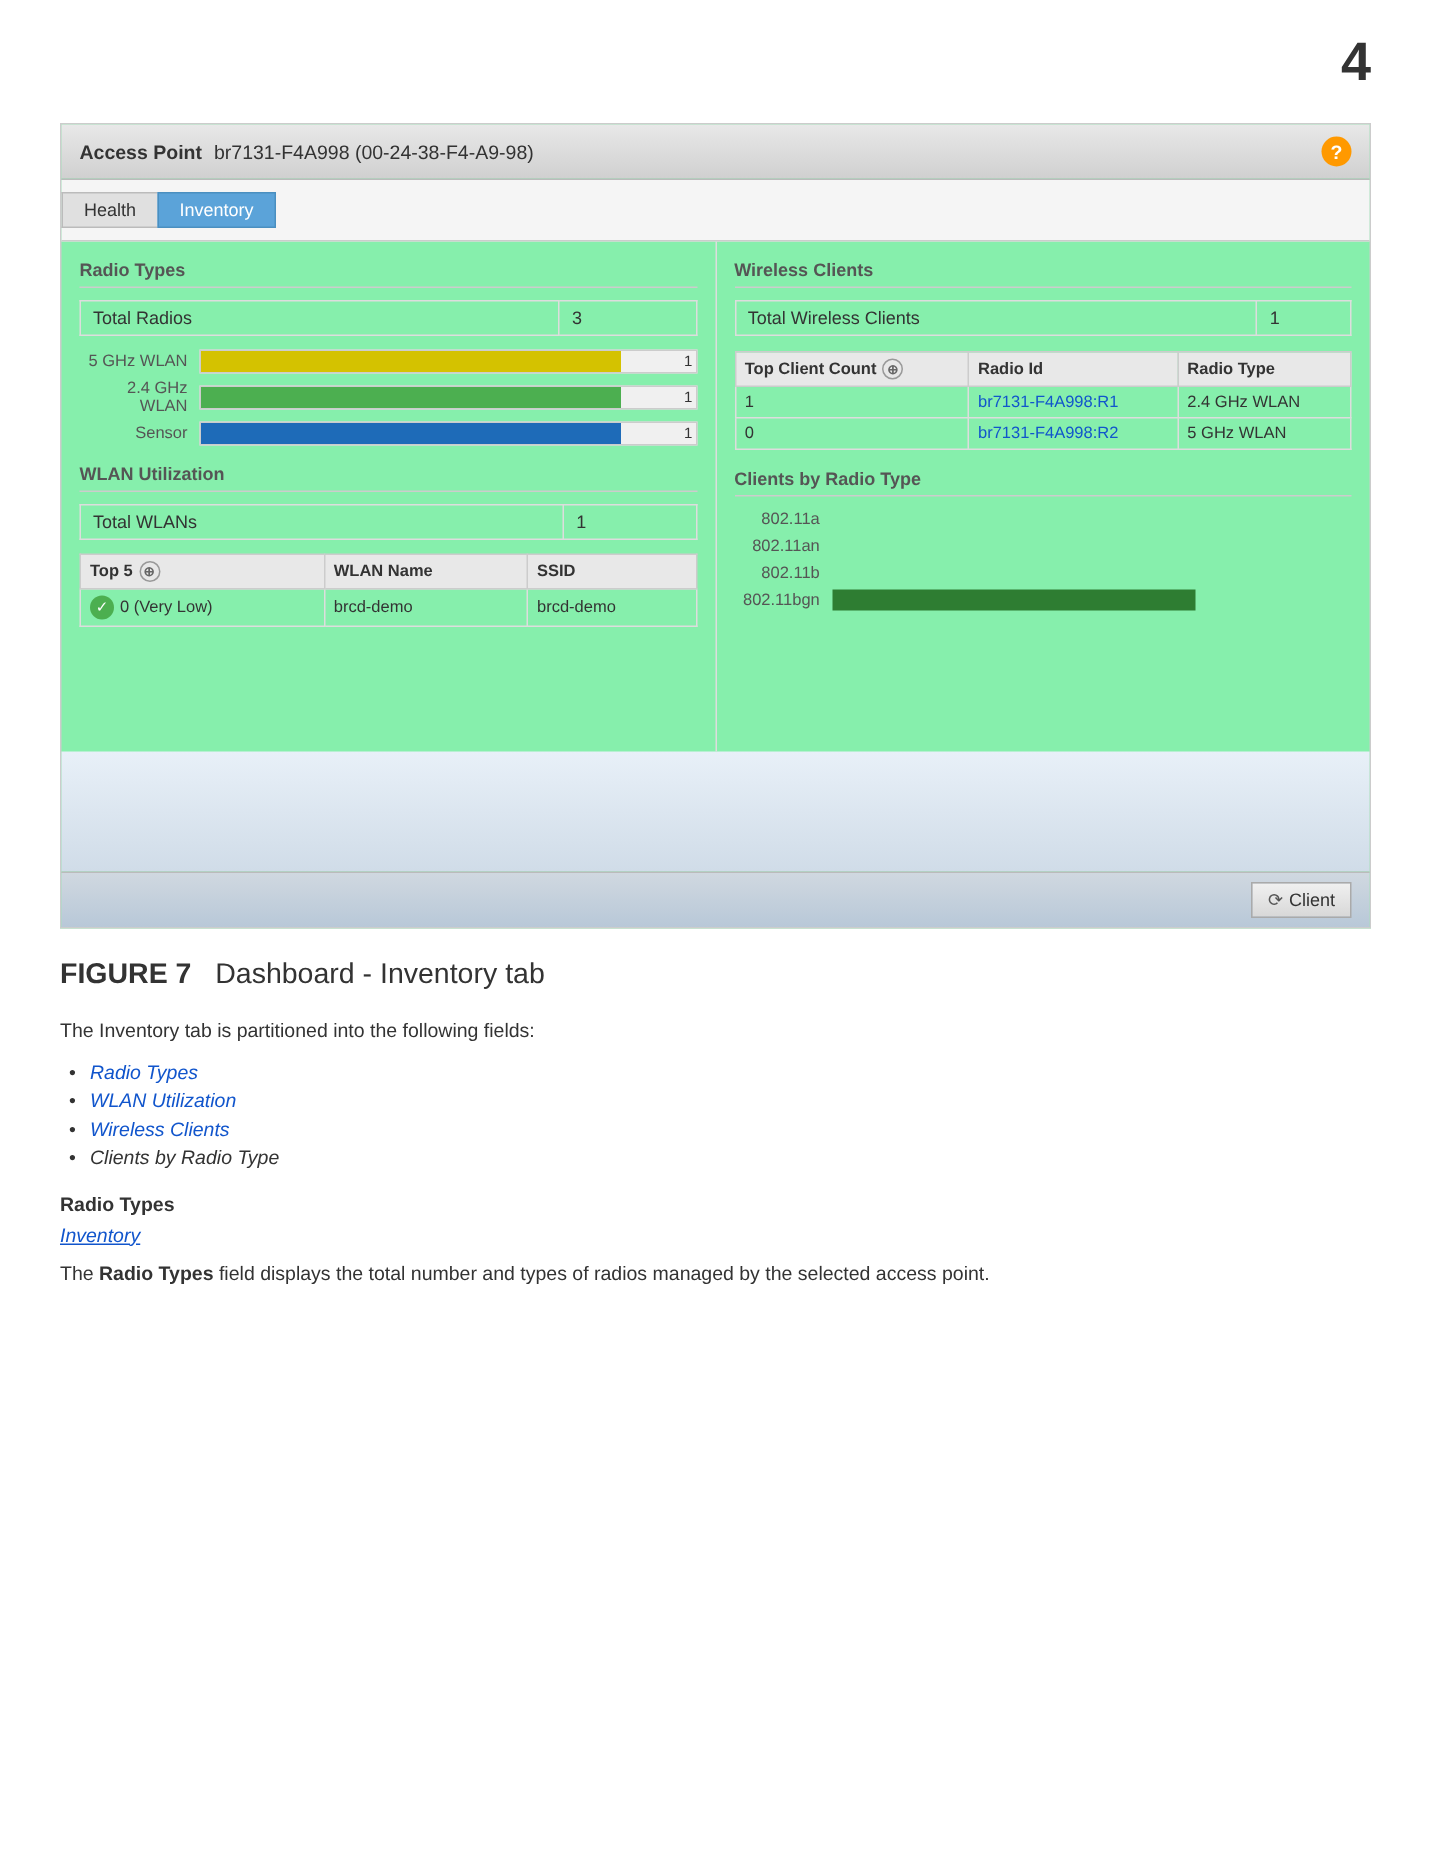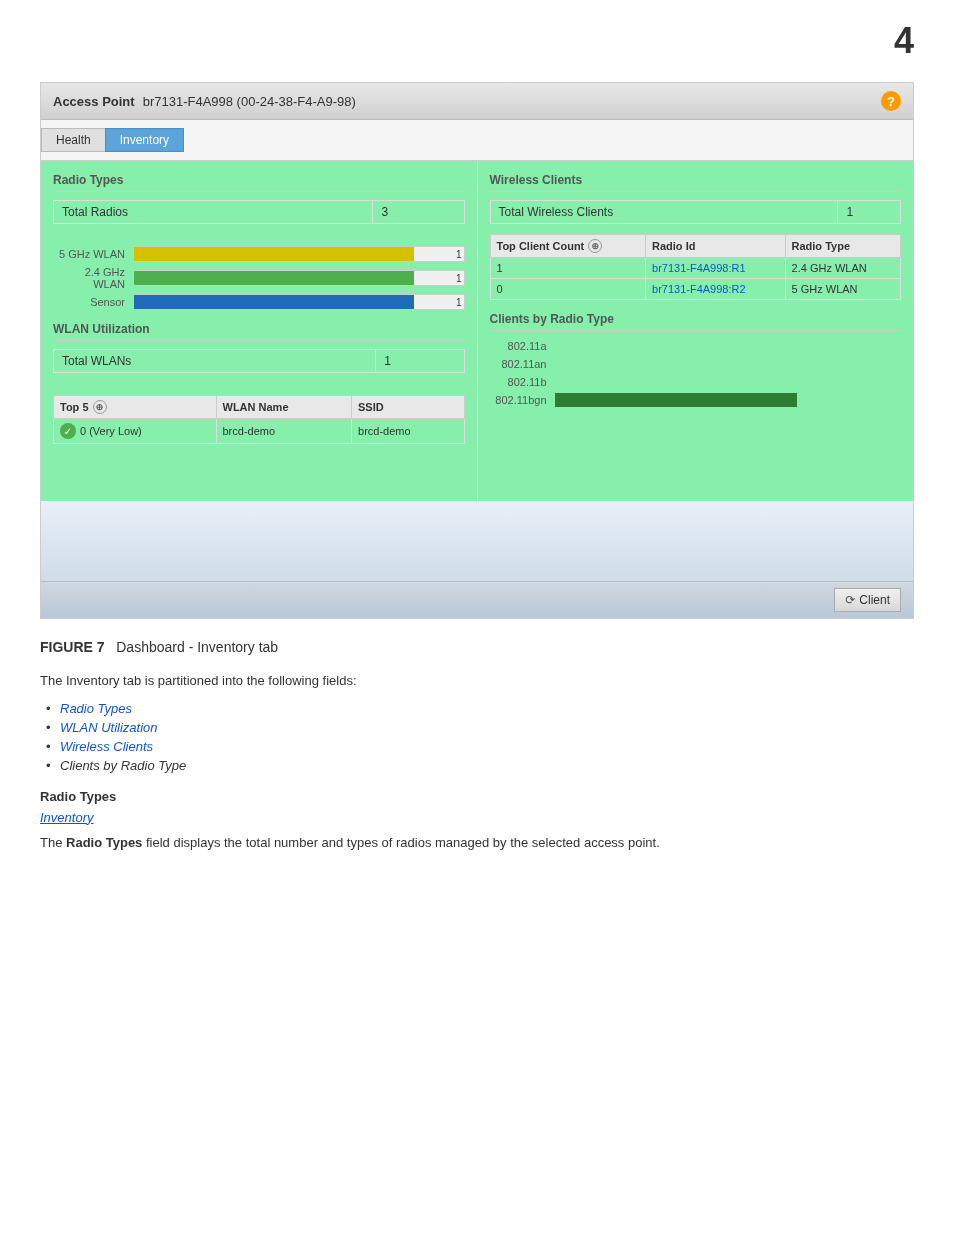--- a/index.html
+++ b/index.html
@@ -119,21 +119,21 @@
       color: #555;
       border-bottom: 1px solid #ccc;
       padding-bottom: 4px;
       margin-bottom: 8px;
     }
 
     
     .data-table {
       width: 100%;
       border-collapse: collapse;
-      margin-bottom: 22px;
+      margin-bottom: 9px;
       border: 1px solid #ccc;
     }
 
     .data-table td {
       padding: 4px 8px;
       font-size: 12px;
       border: 1px solid #ddd;
     }
 
     .data-table .value-cell {
@@ -335,21 +335,21 @@
     }
 
     .refresh-icon-sym {
       font-size: 12px;
       color: #555;
     }
 
     
     .figure-caption {
       margin: 10px 0 16px 0;
-      font-size: 14px;
+      font-size: 19px;
       color: #333;
     }
 
     .figure-caption strong {
       font-weight: bold;
     }
 
     
     .body-text {
       font-size: 13px;

